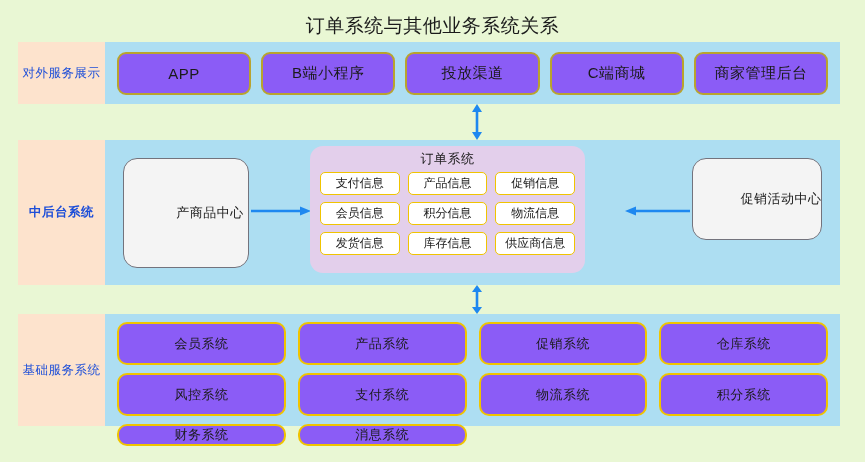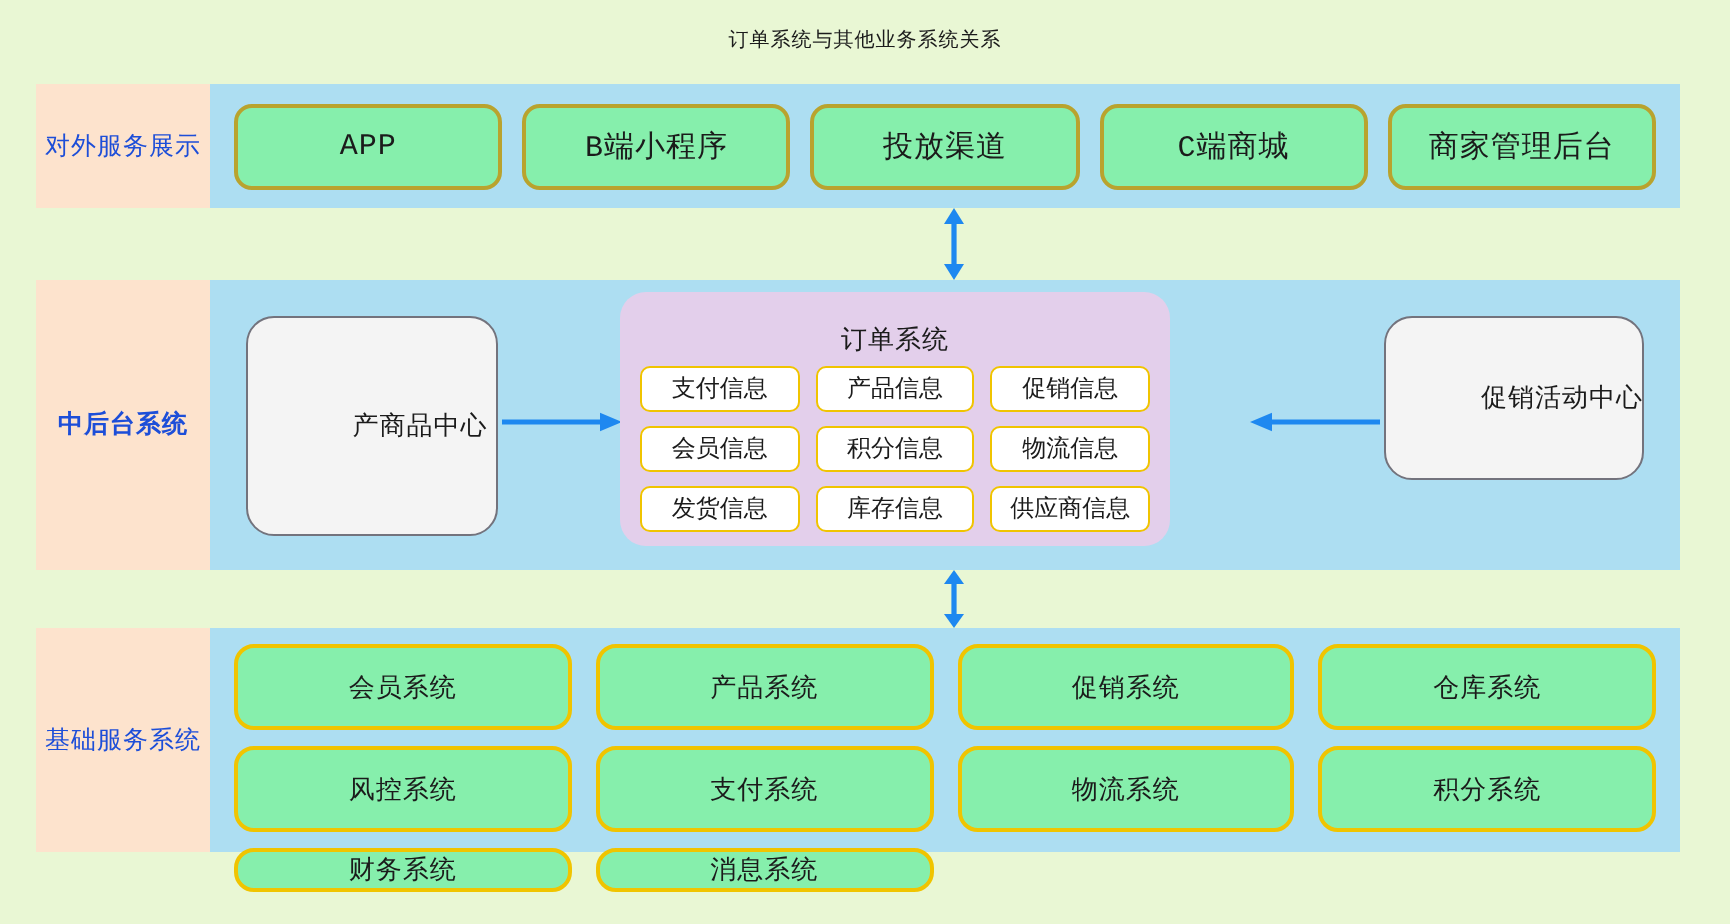--- a/index.html
+++ b/index.html
@@ -24,21 +24,21 @@
     background: #e9f7d4;
   }
 
   
   .diagram-title {
     position: absolute;
     left: 0;
     top: 13px;
     width: 865px;
     text-align: center;
-    font-size: 10px;
+    font-size: 19px;
     letter-spacing: .5px;
     color: #1b1b1b;
     white-space: nowrap;
   }
 
   
   .band {
     position: absolute;
     display: flex;
     align-items: stretch;
@@ -67,32 +67,31 @@
   #band-top .band-label { width: 87px; }
   
   #band-middle     { left: 18px; top: 140px; width: 822px; height: 145px; }
   #band-middle .band-label { width: 87px; font-weight: bold; }
   
   #band-bottom     { left: 18px; top: 314px; width: 822px; height: 112px; }
   #band-bottom .band-label { width: 87px; }
 
   
   .node {
-    background: #86efac;
+    background: #8b5cf6;
     border: 2px solid #b9a32e;
     border-radius: 9px;
     display: flex;
     align-items: center;
     justify-content: center;
     font-size: 13.5px;
     color: #1b1b1b;
     box-sizing: border-box;
     white-space: nowrap;
     letter-spacing: .5px;
-    font-family: Liberation Mono, monospace;
   }
 
   
   .top-row {
     display: flex;
     width: 100%;
     height: 100%;
     align-items: center;
     justify-content: space-between;
     padding: 0 12px;
@@ -132,21 +131,21 @@
   
   .order-panel {
     position: absolute;
     left: 205px;
     top: 6px;
     width: 275px;
     height: 127px;
     background: #e3cfeb;
     border-radius: 13px;
     box-sizing: border-box;
-    padding-top: 15px;
+    padding-top: 4px;
   }
   .order-panel-title {
     text-align: center;
     font-size: 13px;
     color: #1b1b1b;
     letter-spacing: .5px;
     margin-bottom: 4px;
     white-space: nowrap;
   }
   .order-grid {

